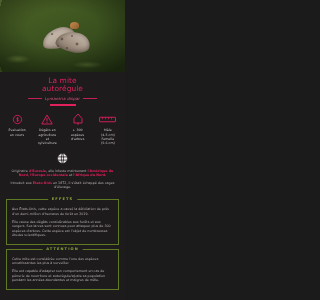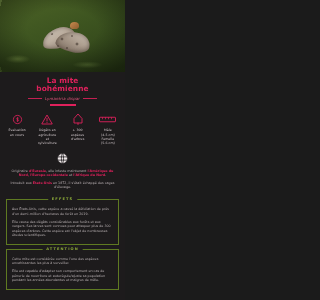--- a/index.html
+++ b/index.html
@@ -52,21 +52,21 @@
   }
   .moth .head{
     position:absolute;left:30px;top:2px;width:9px;height:7px;
     background:linear-gradient(140deg,#c98a4e,#8a5c2e);
     border-radius:50% 50% 40% 40%;
   }
 
   
   .titlewrap{text-align:center;padding:5px 4px 2px;}
   .title{
-    color:#e0215c;font-weight:bold;font-size:7.4px;line-height:8.4px;
+    color:#e0215c;font-weight:normal;font-size:7.4px;line-height:8.4px;
     letter-spacing:.1px;
   }
   .subwrap{display:flex;align-items:center;justify-content:center;gap:3px;margin-top:2.5px;}
   .subline{width:14px;height:1px;background:#e0215c;opacity:.85;}
   .subtitle{
     color:#e8577f;font-size:3.9px;font-style:italic;letter-spacing:.15px;white-space:nowrap;
   }
   .underbar{width:26px;height:1.6px;background:#e0215c;margin:3px auto 0;}
 
   
@@ -109,21 +109,21 @@
       <div class="wingL"></div>
       <div class="wingR"></div>
       <div class="spots"></div>
       <div class="head"></div>
     </div>
     <div class="shade"></div>
   </div>
 
   <div class="titlewrap">
     <div class="title">La mite</div>
-    <div class="title">bohémienne</div>
+    <div class="title">autorégule</div>
     <div class="subwrap">
       <span class="subline"></span>
       <span class="subtitle">Lymantria dispar</span>
       <span class="subline"></span>
     </div>
     <div class="underbar"></div>
   </div>
 
   <div class="stats">
 

